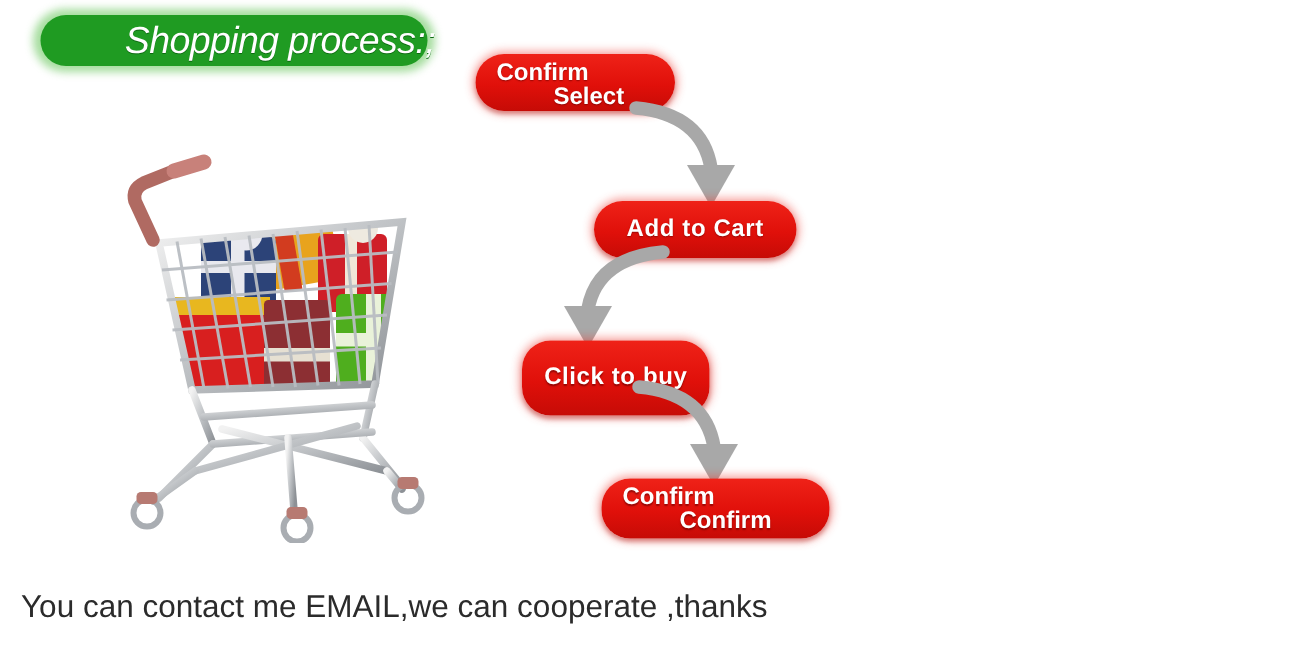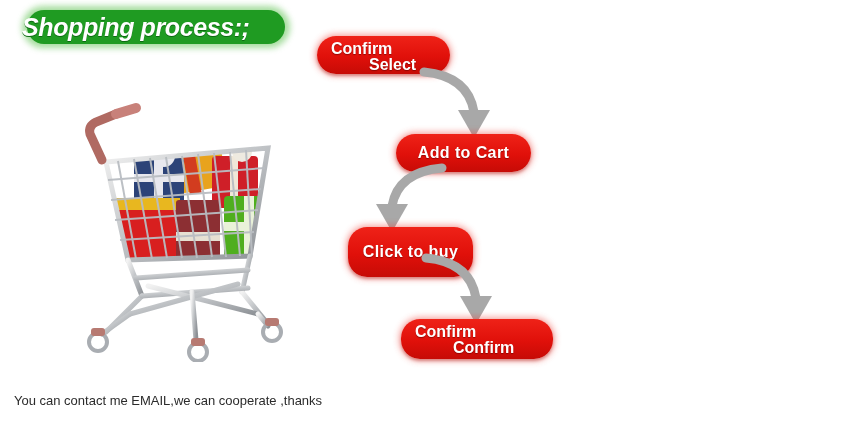--- a/index.html
+++ b/index.html
@@ -40,24 +40,24 @@
     left: 5px; top: 4px;
     width: 258px; height: 34px;
     background: #1f9b22;
     border-radius: 18px;
   }
   #title-text {
     position: absolute;
     left: 0; top: 0;
     width: 268px; height: 42px;
     line-height: 42px;
-    text-align: left;
+    text-align: right;
     color: #ffffff;
     font-size: 25px;
-    font-weight: bold;
+    font-weight: normal;
     font-style: italic;
     letter-spacing: -0.4px;
     white-space: nowrap;
     text-shadow: 0 1px 0 #0d6a12;
   }
 
   
   #cart-photo {
     position: absolute;
     left: 72px;
@@ -111,21 +111,21 @@
   }
   #arrow-1 { left: 418px; top: 66px;  width: 96px; height: 76px; }
   #arrow-2 { left: 352px; top: 162px; width: 96px; height: 74px; }
   #arrow-3 { left: 420px; top: 252px; width: 96px; height: 76px; }
 
   
   #caption {
     position: absolute;
     left: 14px;
     top: 393px;
-    font-size: 13px;
+    font-size: 21px;
     color: #2b2b2b;
     white-space: nowrap;
   }
 </style>
 </head>
 <body>
 
 <div id="page">
 
   <div id="title-banner">

